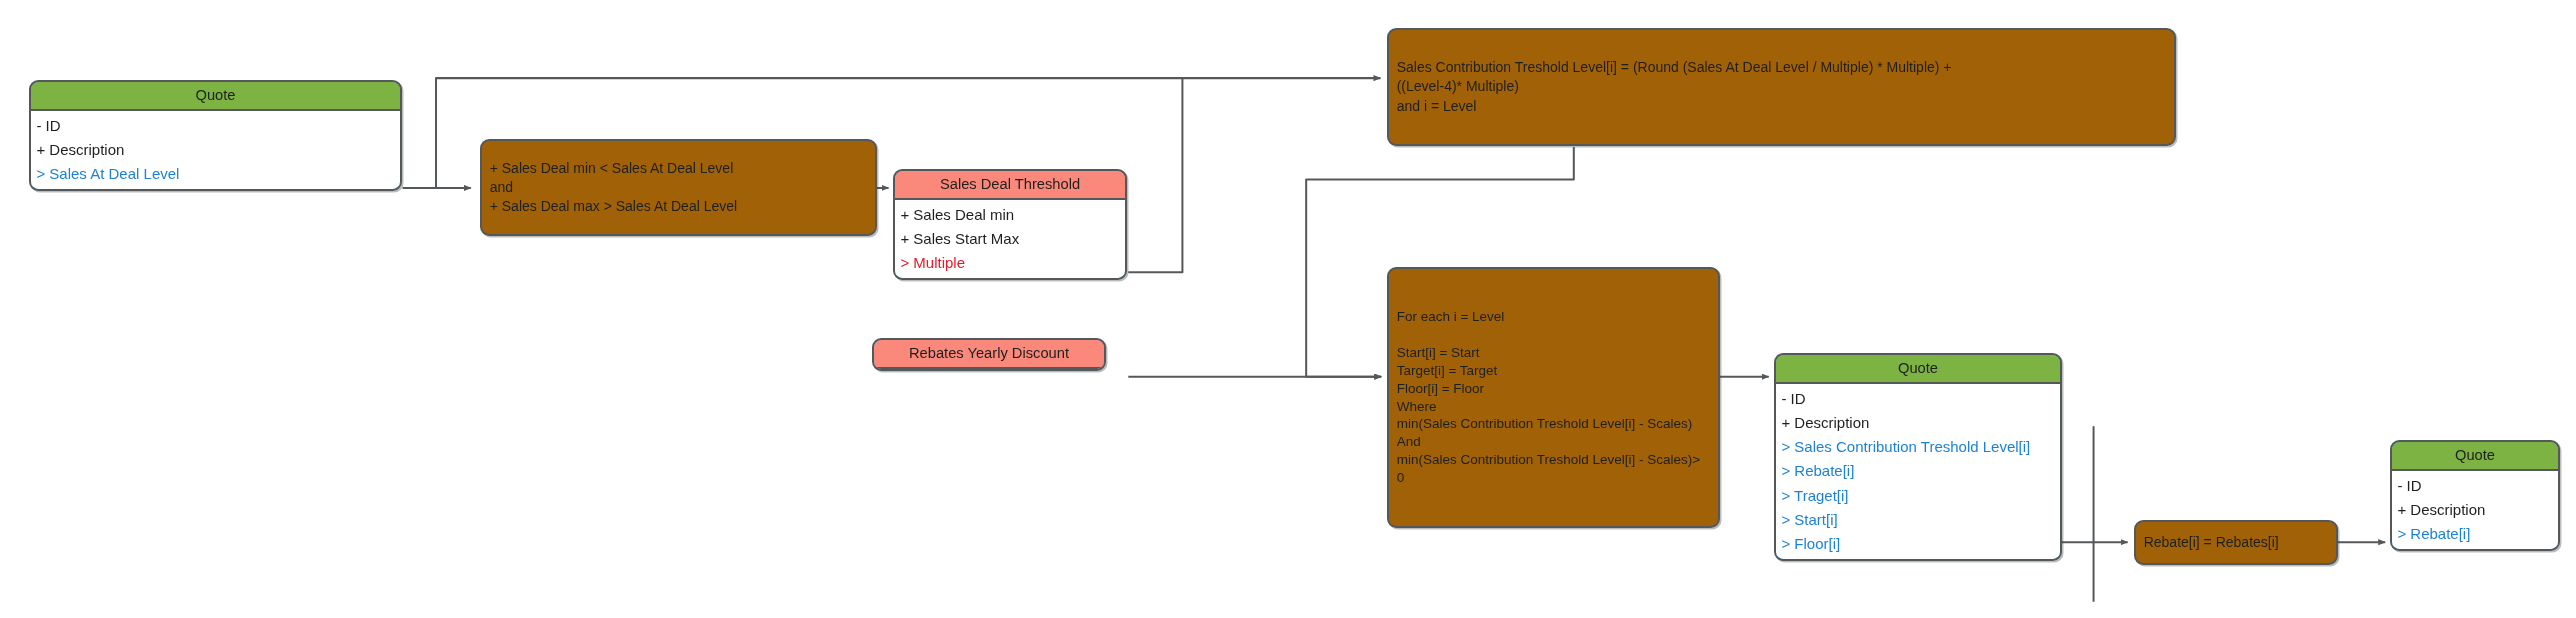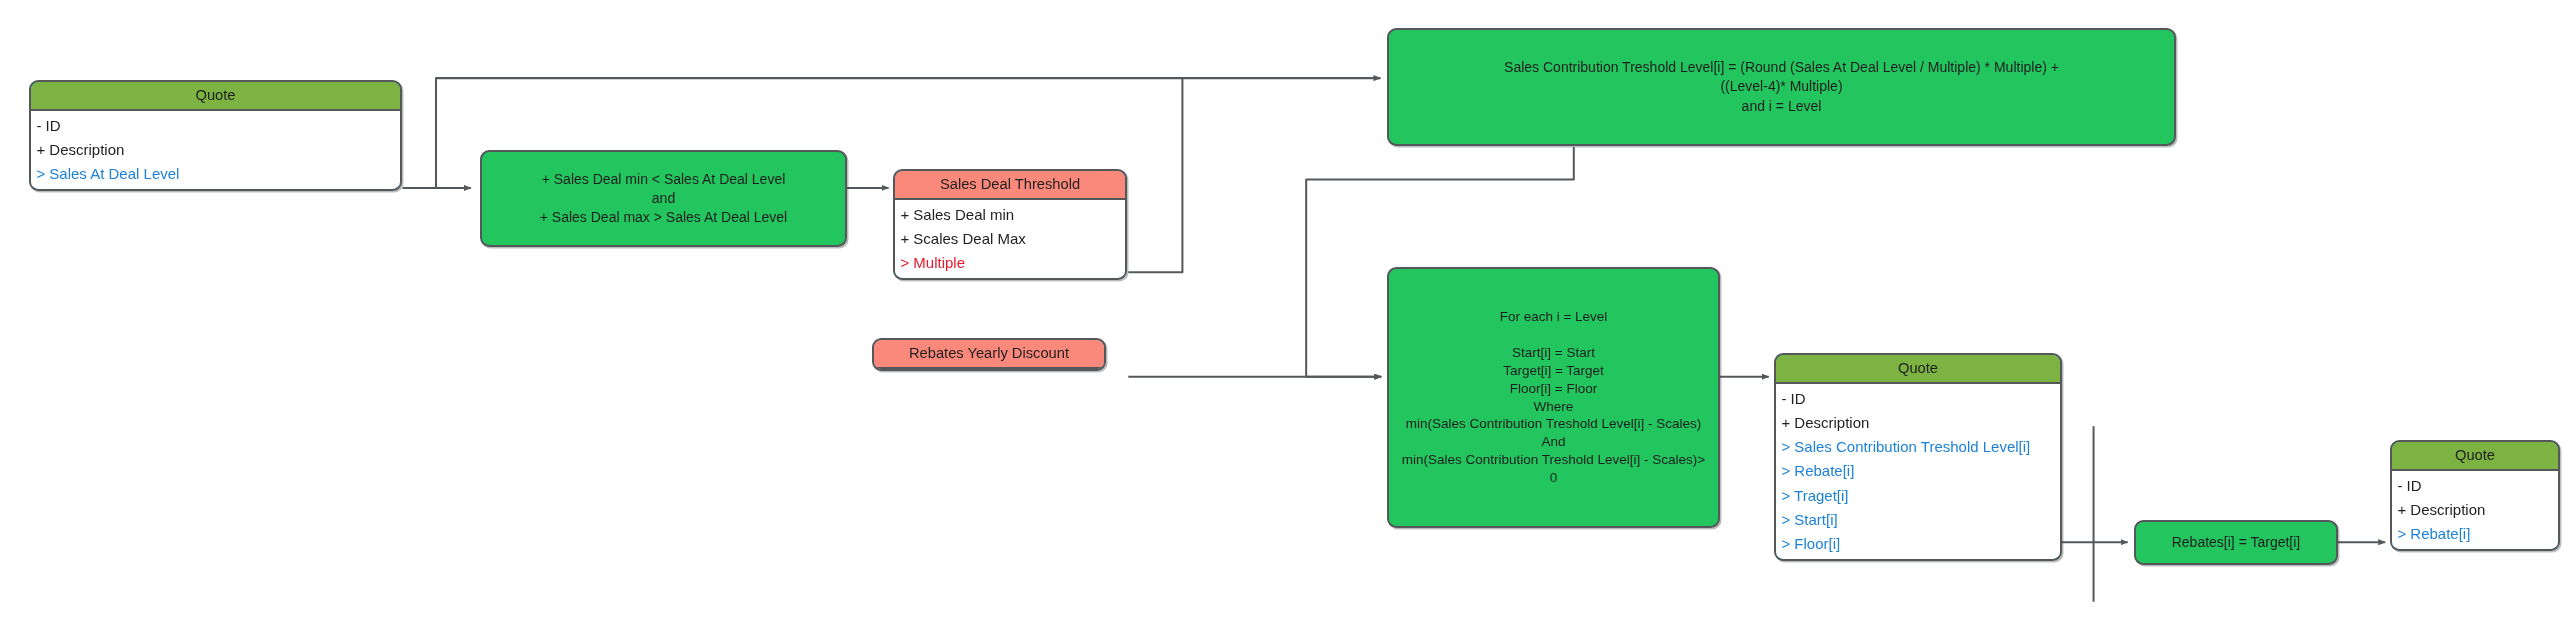--- a/index.html
+++ b/index.html
@@ -59,25 +59,24 @@
     line-height: 1.0;
     padding: 4.6px 0 4.6px 5.4px;
     color: #1f1f1f;
     white-space: nowrap;
   }
   .cls-row.blue  { color: #1d82d6; }
   .cls-row.red   { color: #e8192c; }
 
   
   .proc {
-    background: #22c55e;
+    background: #a16207;
     display: flex;
     align-items: center;
     justify-content: center;
-    text-align: center;
     color: #1f1f1f;
     font-size: 14px;
     line-height: 1.38;
     padding: 4.6px 7.7px;
   }
   .proc .txt { width: 100%; white-space: pre-line; }
   .proc.small { font-size: 13.5px; line-height: 1.33; margin-top: 20px; }
 </style>
 </head>
 <body>
@@ -116,31 +115,31 @@
 
   <div class="node shadowed" style="left:29px; top:80px; width:373px;">
     <div class="cls-header green">Quote</div>
     <div class="cls-body">
       <div class="cls-row">- ID</div>
       <div class="cls-row">+ Description</div>
       <div class="cls-row blue">&gt; Sales At Deal Level</div>
     </div>
   </div>
 
-  <div class="node shadowed proc" style="left:480px; top:150px; width:367px; height:97px;">
+  <div class="node shadowed proc" style="left:480px; top:139px; width:397px; height:97px;">
     <div class="txt">+ Sales Deal min &lt; Sales At Deal Level
 and
 + Sales Deal max &gt; Sales At Deal Level</div>
   </div>
 
   <div class="node shadowed" style="left:893px; top:169px; width:234px;">
     <div class="cls-header salmon">Sales Deal Threshold</div>
     <div class="cls-body">
       <div class="cls-row">+ Sales Deal min</div>
-      <div class="cls-row">+ Scales Deal Max</div>
+      <div class="cls-row">+ Sales Start Max</div>
       <div class="cls-row red">&gt; Multiple</div>
     </div>
   </div>
 
   <div class="node shadowed proc" style="left:1387px; top:28px; width:789px; height:118px;">
     <div class="txt">Sales Contribution Treshold Level[i] =  (Round (Sales At Deal Level / Multiple) * Multiple) +
 ((Level-4)* Multiple)
 and i = Level</div>
   </div>
 
@@ -167,21 +166,21 @@
       <div class="cls-row">+ Description</div>
       <div class="cls-row blue">&gt; Sales Contribution Treshold Level[i]</div>
       <div class="cls-row blue">&gt; Rebate[i]</div>
       <div class="cls-row blue">&gt; Traget[i]</div>
       <div class="cls-row blue">&gt; Start[i]</div>
       <div class="cls-row blue">&gt; Floor[i]</div>
     </div>
   </div>
 
   <div class="node shadowed proc" style="left:2134px; top:520px; width:204px; height:45px;">
-    <div class="txt">Rebates[i] = Target[i]</div>
+    <div class="txt">Rebate[i] = Rebates[i]</div>
   </div>
 
   <div class="node shadowed" style="left:2390px; top:440px; width:170px;">
     <div class="cls-header green">Quote</div>
     <div class="cls-body">
       <div class="cls-row">- ID</div>
       <div class="cls-row">+ Description</div>
       <div class="cls-row blue">&gt; Rebate[i]</div>
     </div>
   </div>

